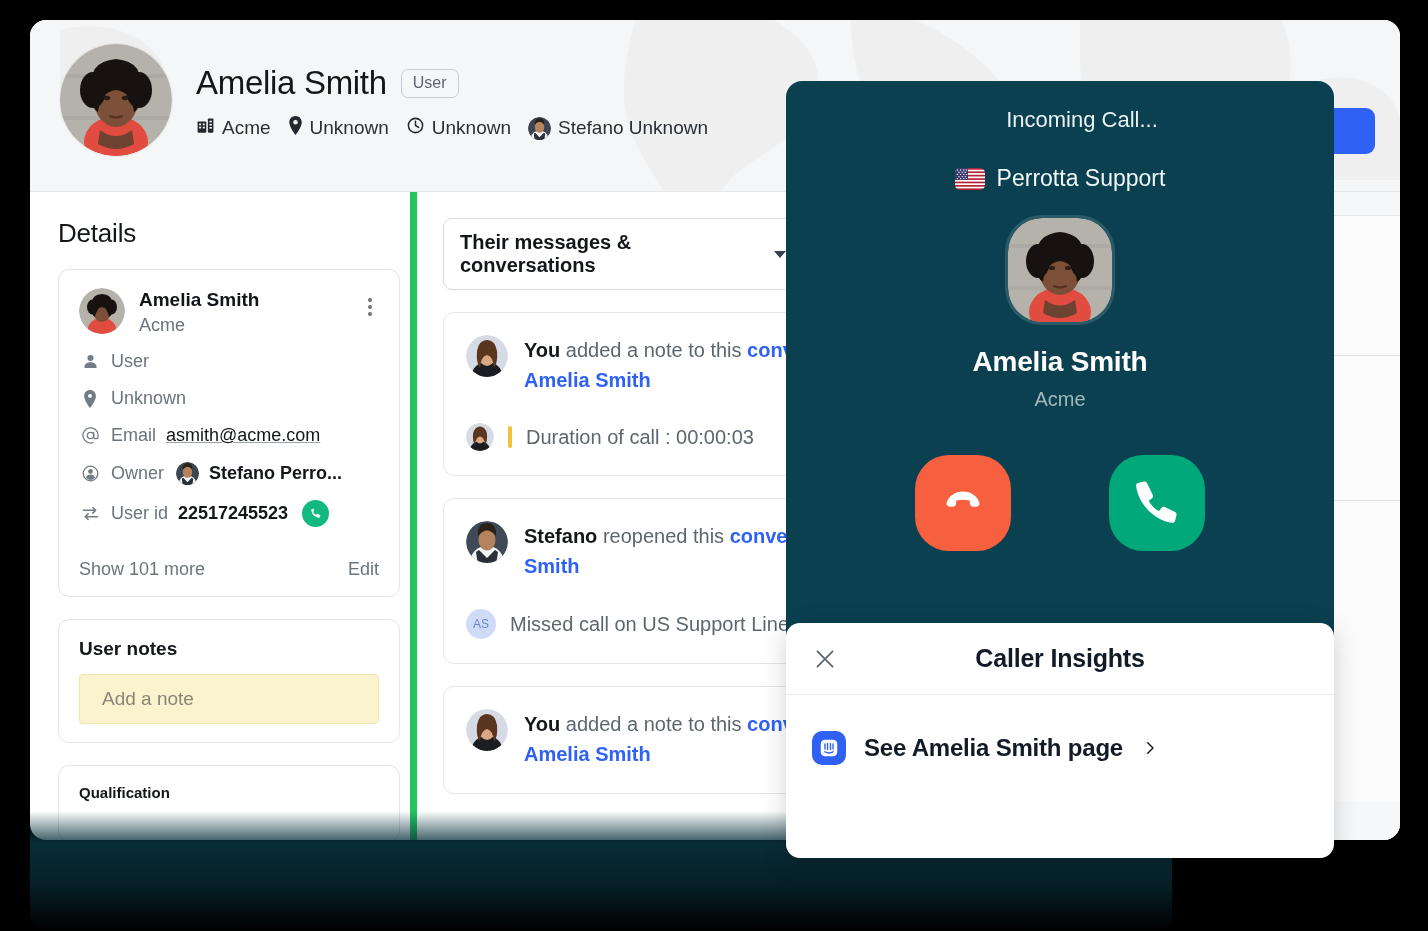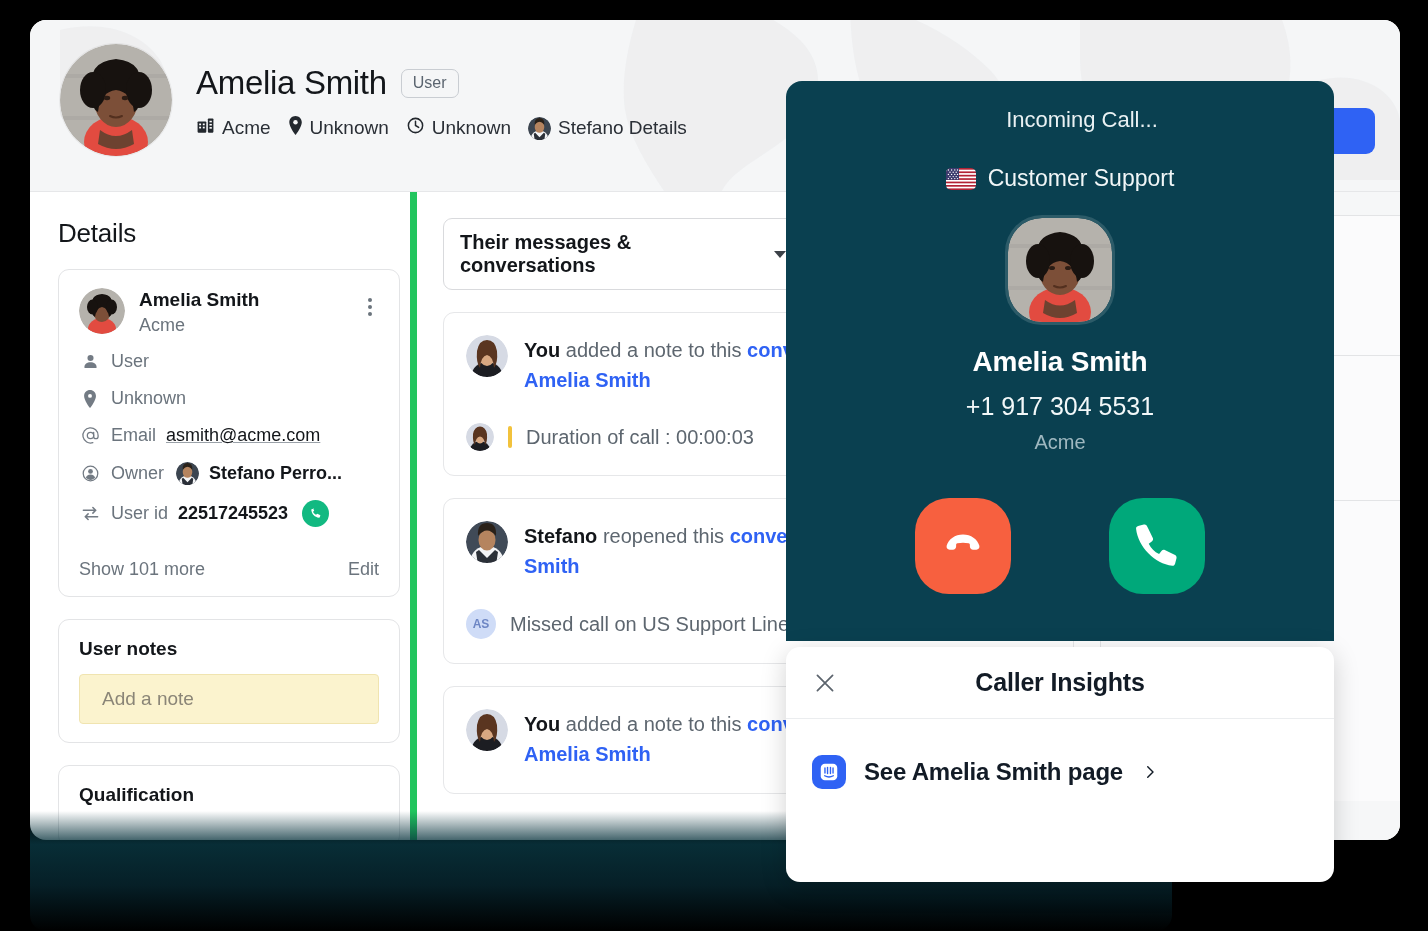--- a/index.html
+++ b/index.html
@@ -122,21 +122,21 @@
   .card-foot .edit { color: #6b747d; cursor: pointer; }
 
   .notes-title { font-size: 19px; font-weight: 700; color: #13161a; margin-bottom: 14px; }
   .note-input {
     width: 100%; background: #fbf3ce; border: 1px solid #f0e4b0; border-radius: 4px;
     padding: 13px 22px; font-size: 19px; color: #6f6a52;
     font-family: "Liberation Sans", sans-serif;
   }
   .note-input::placeholder { color: #8a8577; }
 
-  .qual-title { font-size: 19px; font-weight: 700; color: #13161a; }
+  .qual-title { font-size: 15px; font-weight: 700; color: #13161a; }
 
   
   .filter-select {
     display: flex; align-items: center; justify-content: space-between;
     border: 1px solid #d9dadd; border-radius: 9px;
     padding: 12px 16px; width: 360px; cursor: pointer; background:#fff;
   }
   .filter-select span { font-size: 20px; color: #13161a; font-weight: 700; }
   .caret { width: 0; height: 0; border-left: 6px solid transparent; border-right: 6px solid transparent; border-top: 7px solid #3b4148; margin-left: 14px; }
 
@@ -148,21 +148,21 @@
   .feed-av { width: 42px; height: 42px; border-radius: 50%; overflow: hidden; flex: none; }
   .feed-text { font-size: 20px; line-height: 1.5; color: #5d666f; max-width: 560px; }
   .feed-text b { color: #13161a; font-weight: 700; }
   .feed-text a { color: #2f62f4; text-decoration: none; font-weight: 700; }
   .feed-sub { display: flex; align-items: center; gap: 14px; margin-top: 28px; }
   .feed-sub-av { width: 28px; height: 28px; border-radius: 50%; overflow: hidden; flex: none; }
   .bar-y { width: 4px; height: 22px; background: #f2c23c; border-radius: 2px; }
   .feed-sub-text { font-size: 20px; color: #5d666f; }
   .initials-av {
     width: 30px; height: 30px; border-radius: 50%; flex:none;
-    background: #cfdcf7; color: #6d86c4; font-size: 12px; font-weight: 700;
+    background: #cfdcf7; color: #6d86c4; font-size: 12px; font-weight: 400;
     display: flex; align-items: center; justify-content: center;
   }
 
   
   .bottom-fade {
     position: absolute; left: 30px; right: 28px; bottom: 0; height: 120px;
     background: linear-gradient(180deg, rgba(10,60,72,0) 0%, rgba(9,52,62,.88) 28%, rgba(6,32,40,.97) 62%, #000 100%);
     border-bottom-left-radius: 16px; border-bottom-right-radius: 16px;
     pointer-events: none;
   }
@@ -189,21 +189,21 @@
   .call-actions { display: flex; justify-content: center; gap: 98px; margin-top: 44px; }
   .call-btn {
     width: 96px; height: 96px; border-radius: 34px; border: none; cursor: pointer;
     display: flex; align-items: center; justify-content: center;
   }
   .btn-decline { background: #f7603f; }
   .btn-accept { background: #00a87a; }
 
   
   .insights {
-    position: absolute; left: 786px; top: 647px;
+    position: absolute; left: 786px; top: 623px;
     width: 548px; height: 235px;
     background: #fff; border-radius: 14px;
     box-shadow: 0 6px 26px rgba(0,0,0,.18);
     overflow: hidden;
   }
   .insights-head {
     position: relative; height: 72px;
     display: flex; align-items: center; justify-content: center;
     border-bottom: 1px solid #ebedef;
   }
@@ -324,21 +324,21 @@
                     </defs>
                   <g clip-path="url(#cpOwn1)">
                     <rect width="24" height="24" fill="#3c4550"></rect>
                     <ellipse cx="12" cy="22" rx="9" ry="8" fill="#f3f4f6"></ellipse>
                     <path d="M7.5 16.5 L12 21 L16.5 16.5 l1.5 1 -1 7 h-10 l-1-7 Z" fill="#2b3038"></path>
                     <ellipse cx="12" cy="10.5" rx="5" ry="6" fill="#b5845f"></ellipse>
                     <path d="M7 8 q5 -6 10 0 q.5 -7 -5 -7 q-5.5 0 -5 7Z" fill="#2a2119"></path>
                   </g>
                 </svg>
               </span>
-              <span>Stefano Details</span>
+              <span>Stefano Unknown</span>
             </div>
 
           </div>
         </div>
       </div>
 
       <button class="header-action-btn"></button>
     </div>
 
     <div class="app-body">
@@ -624,21 +624,21 @@
             <circle cx="4" cy="8.6" r=".7"></circle>
               <circle cx="7.2" cy="8.6" r=".7"></circle>
               <circle cx="10.2" cy="8.6" r=".7"></circle>
             <circle cx="2.4" cy="10.6" r=".7"></circle>
               <circle cx="5.6" cy="10.6" r=".7"></circle>
               <circle cx="8.8" cy="10.6" r=".7"></circle>
               <circle cx="11.5" cy="10.6" r=".7"></circle>
           </g>
         </svg>
       </span>
-      <span>Customer Support</span>
+      <span>Perrotta Support</span>
     </div>
 
     <div class="call-avatar">
       <svg viewBox="0 0 104 104" width="104" height="104">
         <defs>
             <clipPath id="cpCall">
               <rect width="104" height="104" rx="34"></rect>
             </clipPath>
           </defs>
         <g clip-path="url(#cpCall)">
@@ -652,21 +652,20 @@
           <ellipse cx="30" cy="43" rx="12" ry="17" fill="#17120f"></ellipse>
           <ellipse cx="74" cy="43" rx="12" ry="17" fill="#17120f"></ellipse>
           <ellipse cx="44" cy="50" rx="3" ry="2" fill="#2b1c14"></ellipse>
           <ellipse cx="60" cy="50" rx="3" ry="2" fill="#2b1c14"></ellipse>
           <path d="M46 68 q6 3 12 0" stroke="#53301f" stroke-width="2" fill="none" stroke-linecap="round"></path>
         </g>
       </svg>
     </div>
 
     <div class="call-name">Amelia Smith</div>
-    <div class="call-phone">+1 917 304 5531</div>
     <div class="call-org">Acme</div>
 
     <div class="call-actions">
       <button class="call-btn btn-decline">
         <span>
           <svg width="50" height="50" viewBox="0 0 48 48" fill="#fff">
             <path d="M24 14c-7.6 0-14 4.6-15.7 10.8-.5 1.9.9 3.8 2.9 3.8h3.1c1.7 0 3.1-1.4 3.1-3.1v-1.6c0-.7.5-1.3 1.2-1.5 3.5-.9 7.3-.9 10.8 0 .7.2 1.2.8 1.2 1.5v1.6c0 1.7 1.4 3.1 3.1 3.1h3.1c2 0 3.4-1.9 2.9-3.8C38 18.6 31.6 14 24 14z"></path>
           </svg>
         </span>
       </button>

